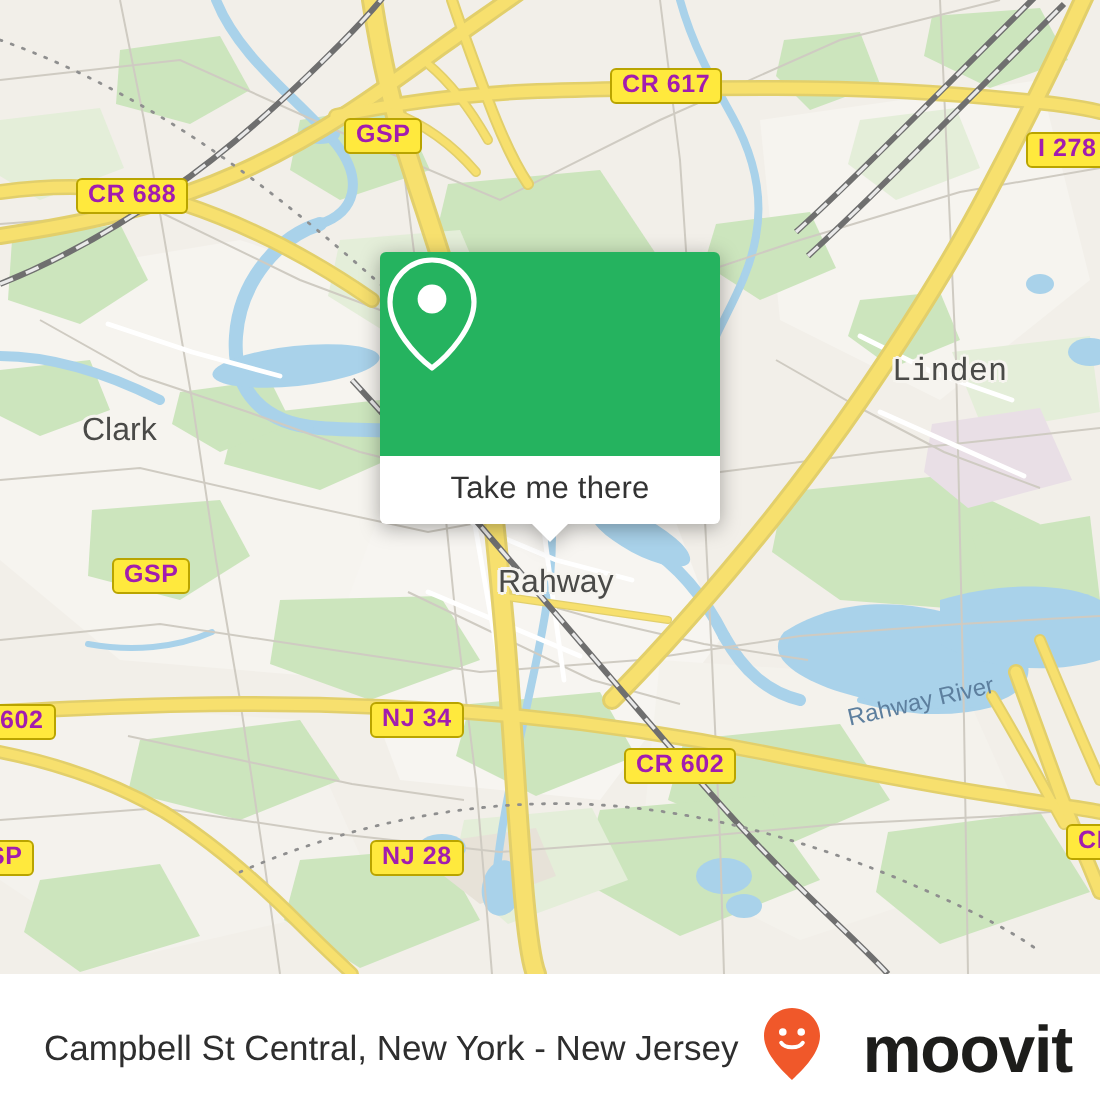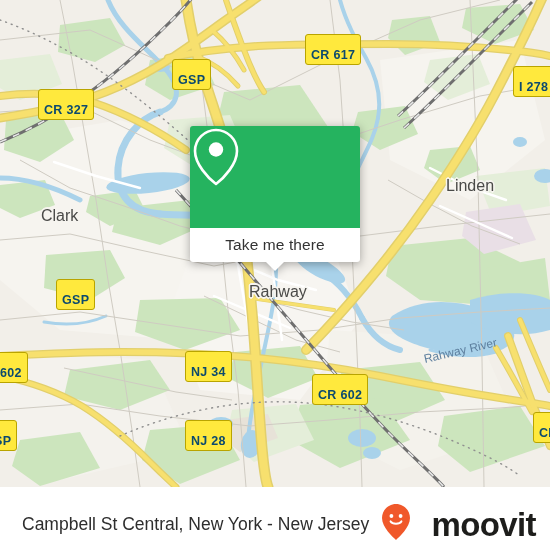--- a/index.html
+++ b/index.html
@@ -29,25 +29,25 @@
       -1.2px -1.2px #f6f4ef, 1.2px -1.2px #f6f4ef, -1.2px 1.2px #f6f4ef, 1.2px 1.2px #f6f4ef;
     pointer-events:none;
   }
 
   
   .shield{
     position:absolute;
     background:#ffe93d;
     border:1.6px solid #b9a400;
     border-radius:3px;
-    color:#0c4a6e;
+    color:#a21caf;
     font-size:12.5px;
     font-weight:bold;
     letter-spacing:.3px;
-    padding:14px 5px 2px 5px;
+    padding:1px 5px 2px 5px;
     line-height:13px;
     white-space:nowrap;
     box-sizing:border-box;
   }
 
   
   .river-label{
     position:absolute;
     color:#5d7f9e;
     font-size:12px;
@@ -288,26 +288,26 @@
 
         <g fill="none" stroke="#8f8f8f" stroke-width="1.4" stroke-dasharray="1 5" stroke-linecap="round">
           <path d="M120,436 C170,414 230,400 290,402 C350,404 410,422 460,444 C490,457 510,468 520,476"></path>
           <path d="M0,20 C40,34 80,56 116,82 C152,108 184,136 212,162"></path>
         </g>
 
       </g>
     </svg>
 
     <div class="place-label" style="left:41px;top:165px;margin-top:42px;">Clark</div>
-    <div class="place-label" style="left:446px;top:177px;">Linden</div>
+    <div class="place-label" style="left:446px;top:177px;font-family:Liberation Mono, monospace;">Linden</div>
     <div class="place-label" style="left:249px;top:283px;">Rahway</div>
 
     <div class="river-label" style="left:424px;top:352px;transform:rotate(-13deg);">Rahway River</div>
 
-    <div class="shield" style="left:38px;top:89px;">CR 327</div>
+    <div class="shield" style="left:38px;top:89px;">CR 688</div>
     <div class="shield" style="left:172px;top:59px;">GSP</div>
     <div class="shield" style="left:305px;top:34px;">CR 617</div>
     <div class="shield" style="left:513px;top:66px;">I 278</div>
     <div class="shield" style="left:56px;top:279px;">GSP</div>
     <div class="shield" style="left:-6px;top:352px;">602</div>
     <div class="shield" style="left:185px;top:351px;">NJ 34</div>
     <div class="shield" style="left:312px;top:374px;">CR 602</div>
     <div class="shield" style="left:-12px;top:420px;">SP</div>
     <div class="shield" style="left:533px;top:412px;">CR</div>
     <div class="shield" style="left:185px;top:420px;">NJ 28</div>

